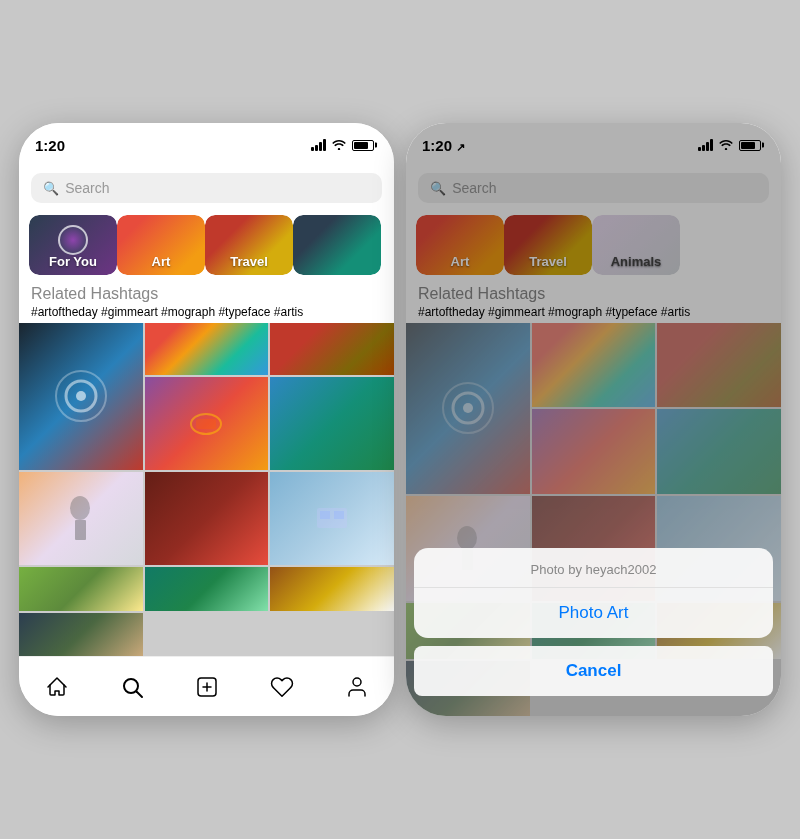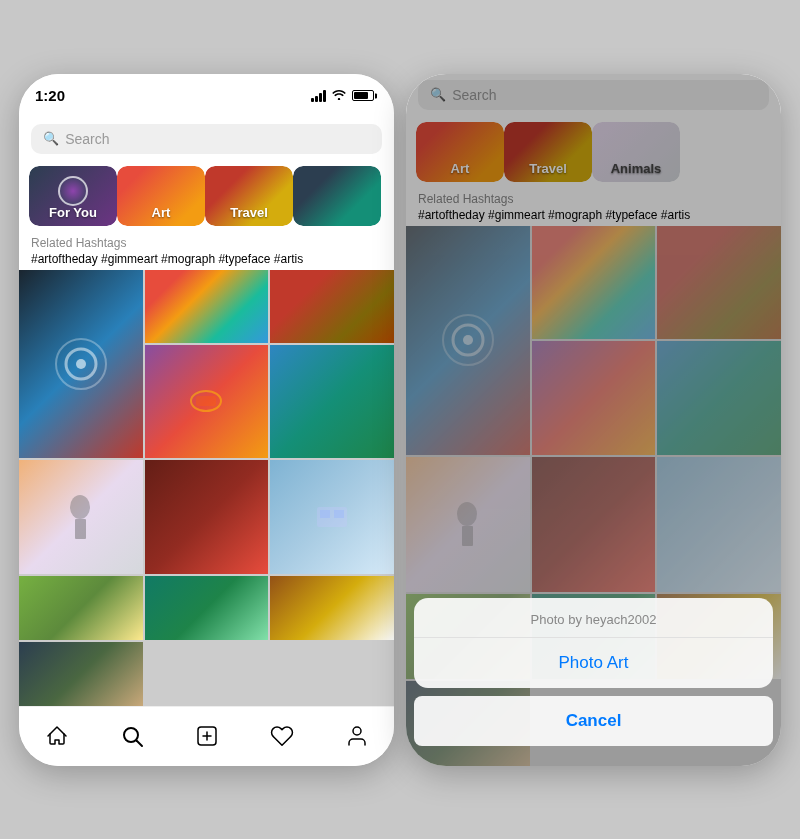--- a/index.html
+++ b/index.html
@@ -9,21 +9,21 @@
       background: #c8c8c8;
       display: flex;
       justify-content: center;
       align-items: center;
       gap: 12px;
       font-family: -apple-system, BlinkMacSystemFont, 'Helvetica Neue', sans-serif;
     }
 
     .phone {
       width: 375px;
-      height: 692px;
+      height: 593px;
       background: #fff;
       border-radius: 40px;
       overflow: hidden;
       display: flex;
       flex-direction: column;
       box-shadow: 0 8px 32px rgba(0,0,0,0.25);
       position: relative;
     }
 
     
@@ -147,21 +147,21 @@
       height: 100%;
       border-radius: 10px;
     }
 
     
     .hashtags-section {
       padding: 4px 12px 4px;
       flex-shrink: 0;
     }
     .hashtags-label {
-      font-size: 12px;
+      font-size: 16px;
       color: #888;
       margin-bottom: 2px;
     }
     .hashtags-text {
       font-size: 12px;
       color: #000;
       white-space: nowrap;
       overflow: hidden;
       text-overflow: ellipsis;
     }
@@ -445,20 +445,44 @@
       <svg viewBox="0 0 24 24" fill="none" stroke="#000" stroke-width="1.5" stroke-linecap="round" stroke-linejoin="round">
         <path d="M20 21v-2a4 4 0 00-4-4H8a4 4 0 00-4 4v2"></path>
         <circle cx="12" cy="7" r="4"></circle>
       </svg>
     </div>
   </div>
 </div>
 
 <div class="phone right-phone" style="position:relative;">
 
+  <div class="status-bar">
+    <div class="status-time">
+      <span>1:20</span>
+      <span style="font-size:11px;">↗</span>
+    </div>
+    <div class="status-icons">
+      <div class="signal-bars">
+        <span></span>
+          <span></span>
+          <span></span>
+          <span></span>
+      </div>
+      <span class="wifi-icon">
+        <svg width="16" height="12" viewBox="0 0 20 15" fill="none">
+          <path d="M10 12.5c.8 0 1.5.7 1.5 1.5s-.7 1.5-1.5 1.5-1.5-.7-1.5-1.5.7-1.5 1.5-1.5z" fill="#000"></path>
+          <path d="M10 8.5C11.8 8.5 13.4 9.2 14.6 10.4l1.4-1.4C14.3 7.3 12.3 6.5 10 6.5S5.7 7.3 4 9l1.4 1.4C6.6 9.2 8.2 8.5 10 8.5z" fill="#000"></path>
+          <path d="M10 4.5c2.8 0 5.3 1.1 7.1 3l1.4-1.4C16.4 4.1 13.4 2.5 10 2.5S3.6 4.1 1.5 6.1L2.9 7.5C4.7 5.6 7.2 4.5 10 4.5z" fill="#000"></path>
+        </svg>
+      </span>
+      <div class="battery-icon">
+        <div class="battery-fill"></div>
+      </div>
+    </div>
+  </div>
 
   <div class="search-bar">
     <div class="search-input-wrapper">
       <span class="search-icon-svg">🔍</span>
       <span class="search-placeholder">Search</span>
     </div>
   </div>
 
   <div class="categories">
     <div class="category-chip">

